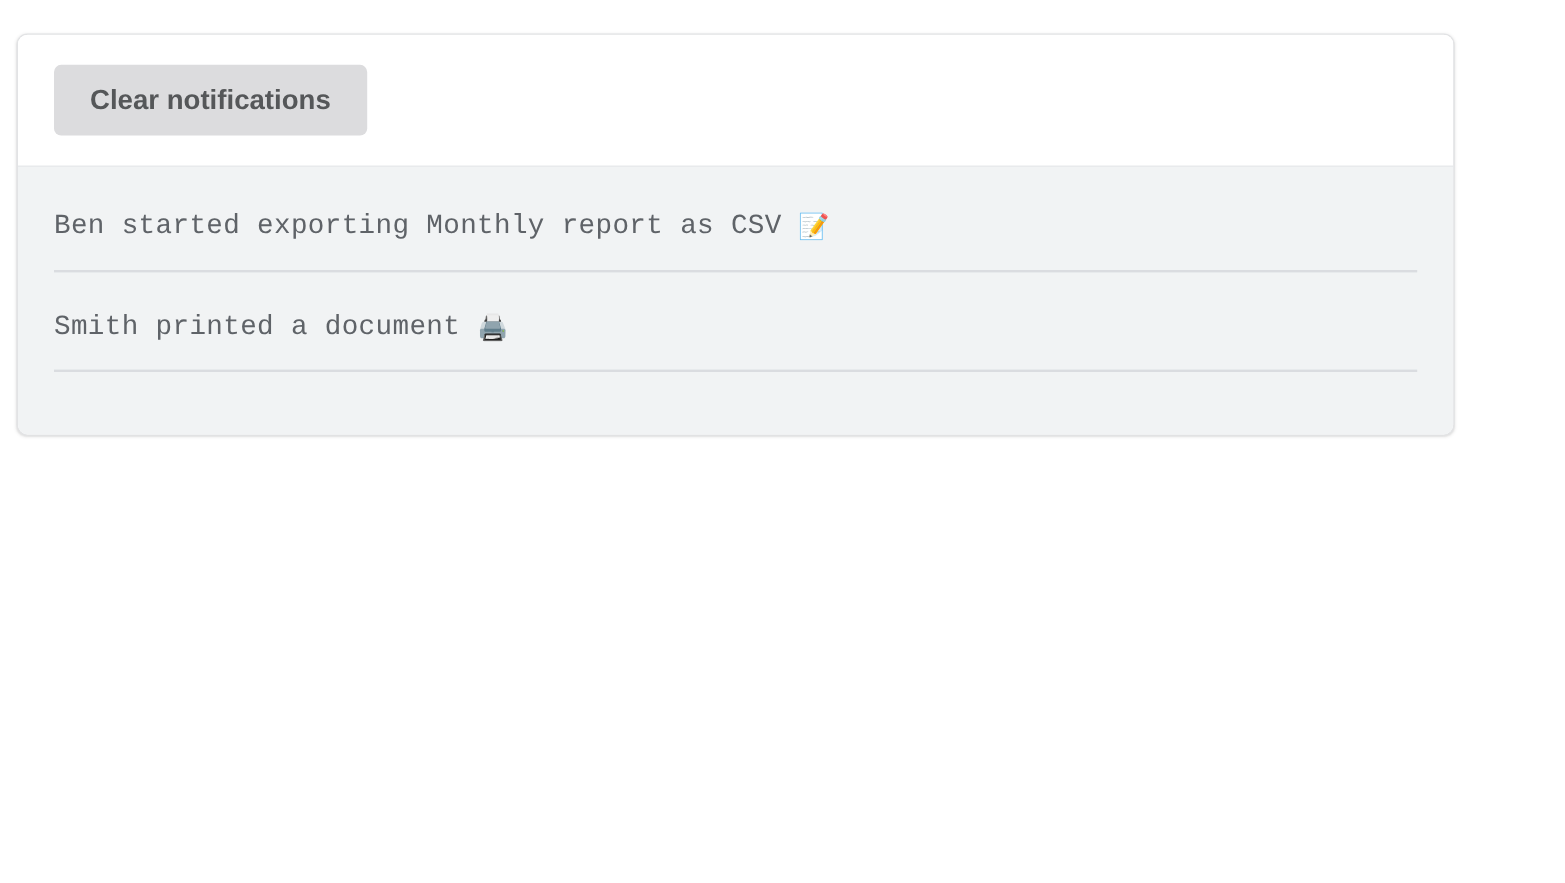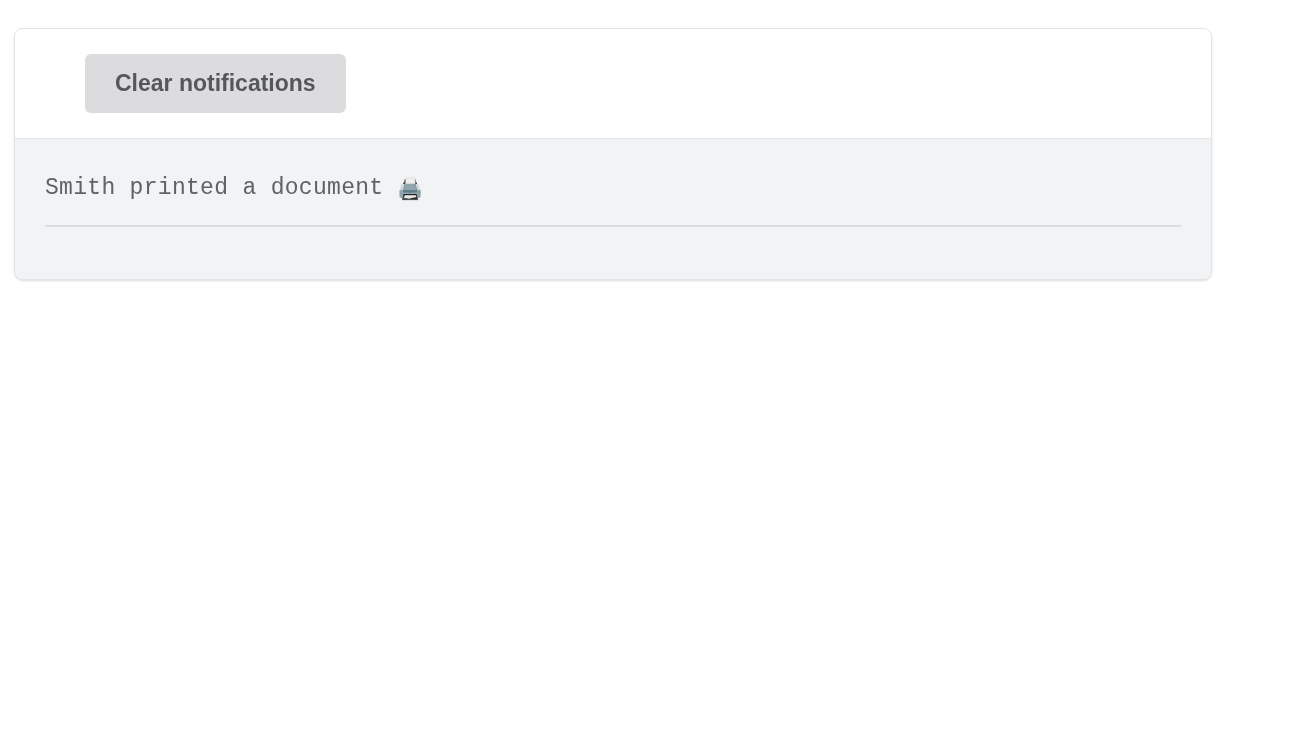--- a/index.html
+++ b/index.html
@@ -75,21 +75,20 @@
     border: none;
     border-radius: 6px;
     color: #555759;
     font-family: "Liberation Sans", sans-serif;
     font-size: 23px;
     font-weight: 700;
     padding: 17px 30px;
     line-height: 1.08;
     cursor: pointer;
     white-space: nowrap;
-    margin-left: 40px;
   }
 
   
   .card-body {
     background: #f1f3f4;
     padding: 24px 0 32px 0;
   }
 
   .log-item {
     padding: 0 30px;
@@ -123,20 +122,24 @@
 
 <div class="card">
 
   <div class="card-header">
     <button class="clear-button">Clear notifications</button>
   </div>
 
   <div class="card-body">
 
 
+    <div class="log-item">
+      <div class="log-text"><span>Ben started exporting Monthly report as CSV</span> <span class="log-emoji">📝</span></div>
+      <div class="log-divider"></div>
+    </div>
 
     <div class="log-item">
       <div class="log-text"><span>Smith printed a document</span> <span class="log-emoji">🖨️</span></div>
       <div class="log-divider"></div>
     </div>
 
   </div>
 </div>
 
 </body></html>

